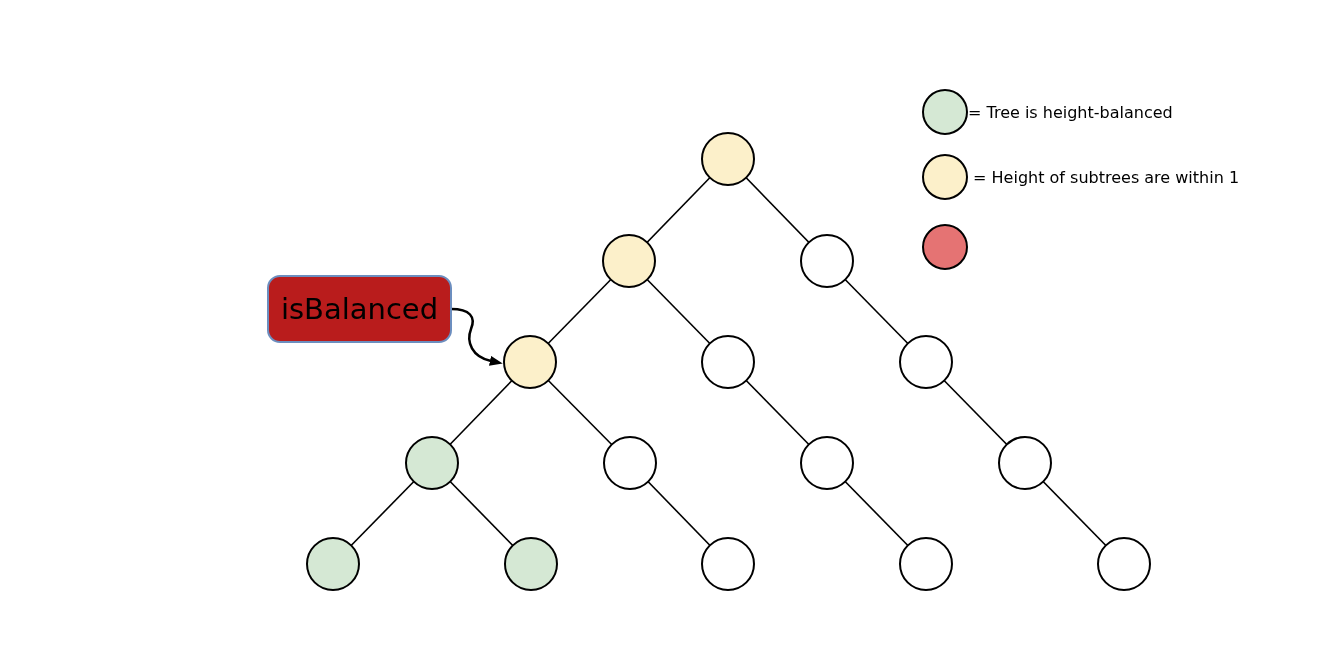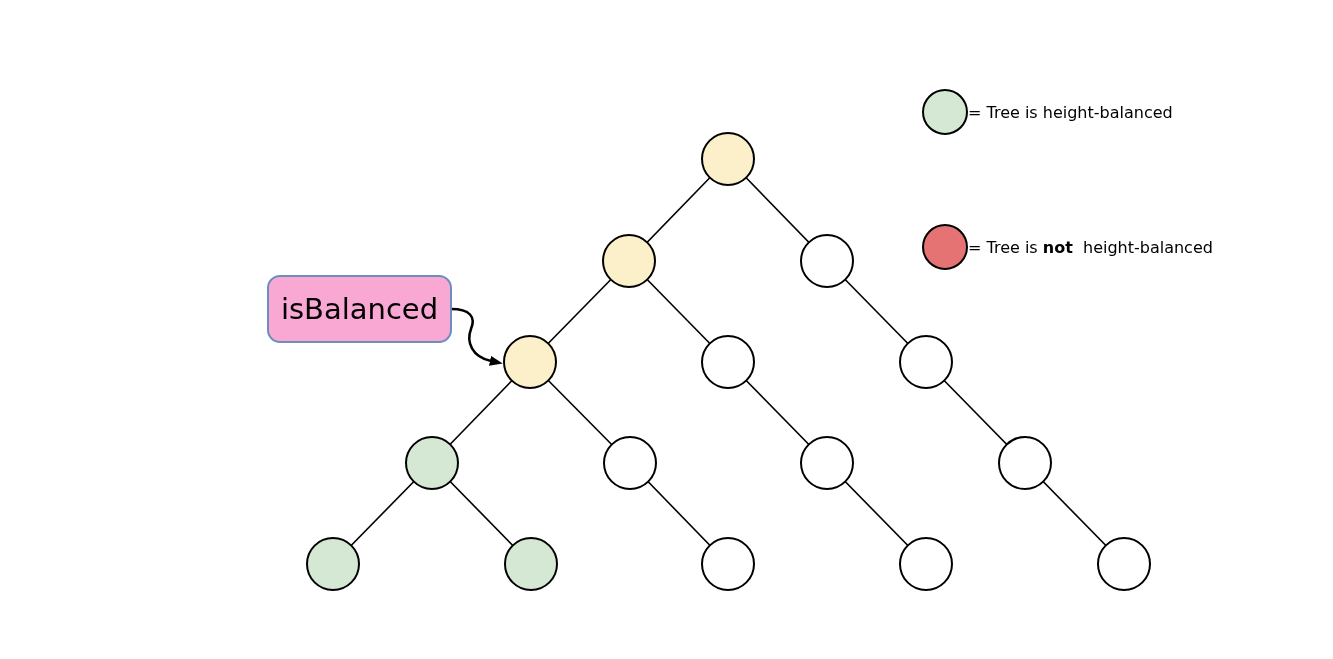--- a/index.html
+++ b/index.html
@@ -101,28 +101,31 @@
         <circle cx="1025" cy="463" r="26" fill="#FFFFFF" stroke="#000000" stroke-width="2"></circle>
         <circle cx="333" cy="564" r="26" fill="#D5E8D4" stroke="#000000" stroke-width="2"></circle>
         <circle cx="531" cy="564" r="26" fill="#D5E8D4" stroke="#000000" stroke-width="2"></circle>
         <circle cx="728" cy="564" r="26" fill="#FFFFFF" stroke="#000000" stroke-width="2"></circle>
         <circle cx="926" cy="564" r="26" fill="#FFFFFF" stroke="#000000" stroke-width="2"></circle>
         <circle cx="1124" cy="564" r="26" fill="#FFFFFF" stroke="#000000" stroke-width="2"></circle>
       </g>
     <path id="callout-arrow" fill="none" stroke="#000000" stroke-width="2.5" marker-end="url(#arrowhead)" d="M 451 309 C 470 309 476 317 471 329 C 466 342 472 357 491 361"></path>
   </svg>
 
-  <div class="callout" style="background-color: #f9a8d4; border-color: rgb(108, 142, 191);">
+  <div class="callout" style="background-color: #b91c1c; border-color: rgb(108, 142, 191);">
     <span class="callout-label">isBalanced</span>
   </div>
 
   <div class="legend-row row-0">
     <span class="legend-swatch" style="background-color: rgb(213, 232, 212);"></span>
     <span class="legend-text"><span>= Tree is height-balanced</span><b></b><span></span></span>
   </div>
 
+  <div class="legend-row row-1">
+    <span class="legend-swatch" style="background-color: rgb(252, 240, 202);"></span>
+    <span class="legend-text"><span> = Height of subtrees are within 1</span><b></b><span></span></span>
+  </div>
 
   <div class="legend-row row-2">
     <span class="legend-swatch" style="background-color: rgb(229, 115, 115);"></span>
-    <span class="legend-text"><span>= Tree is </span><b>not</b><span>  height-balanced</span></span>
   </div>
 
 </div>
 
 </body></html>

